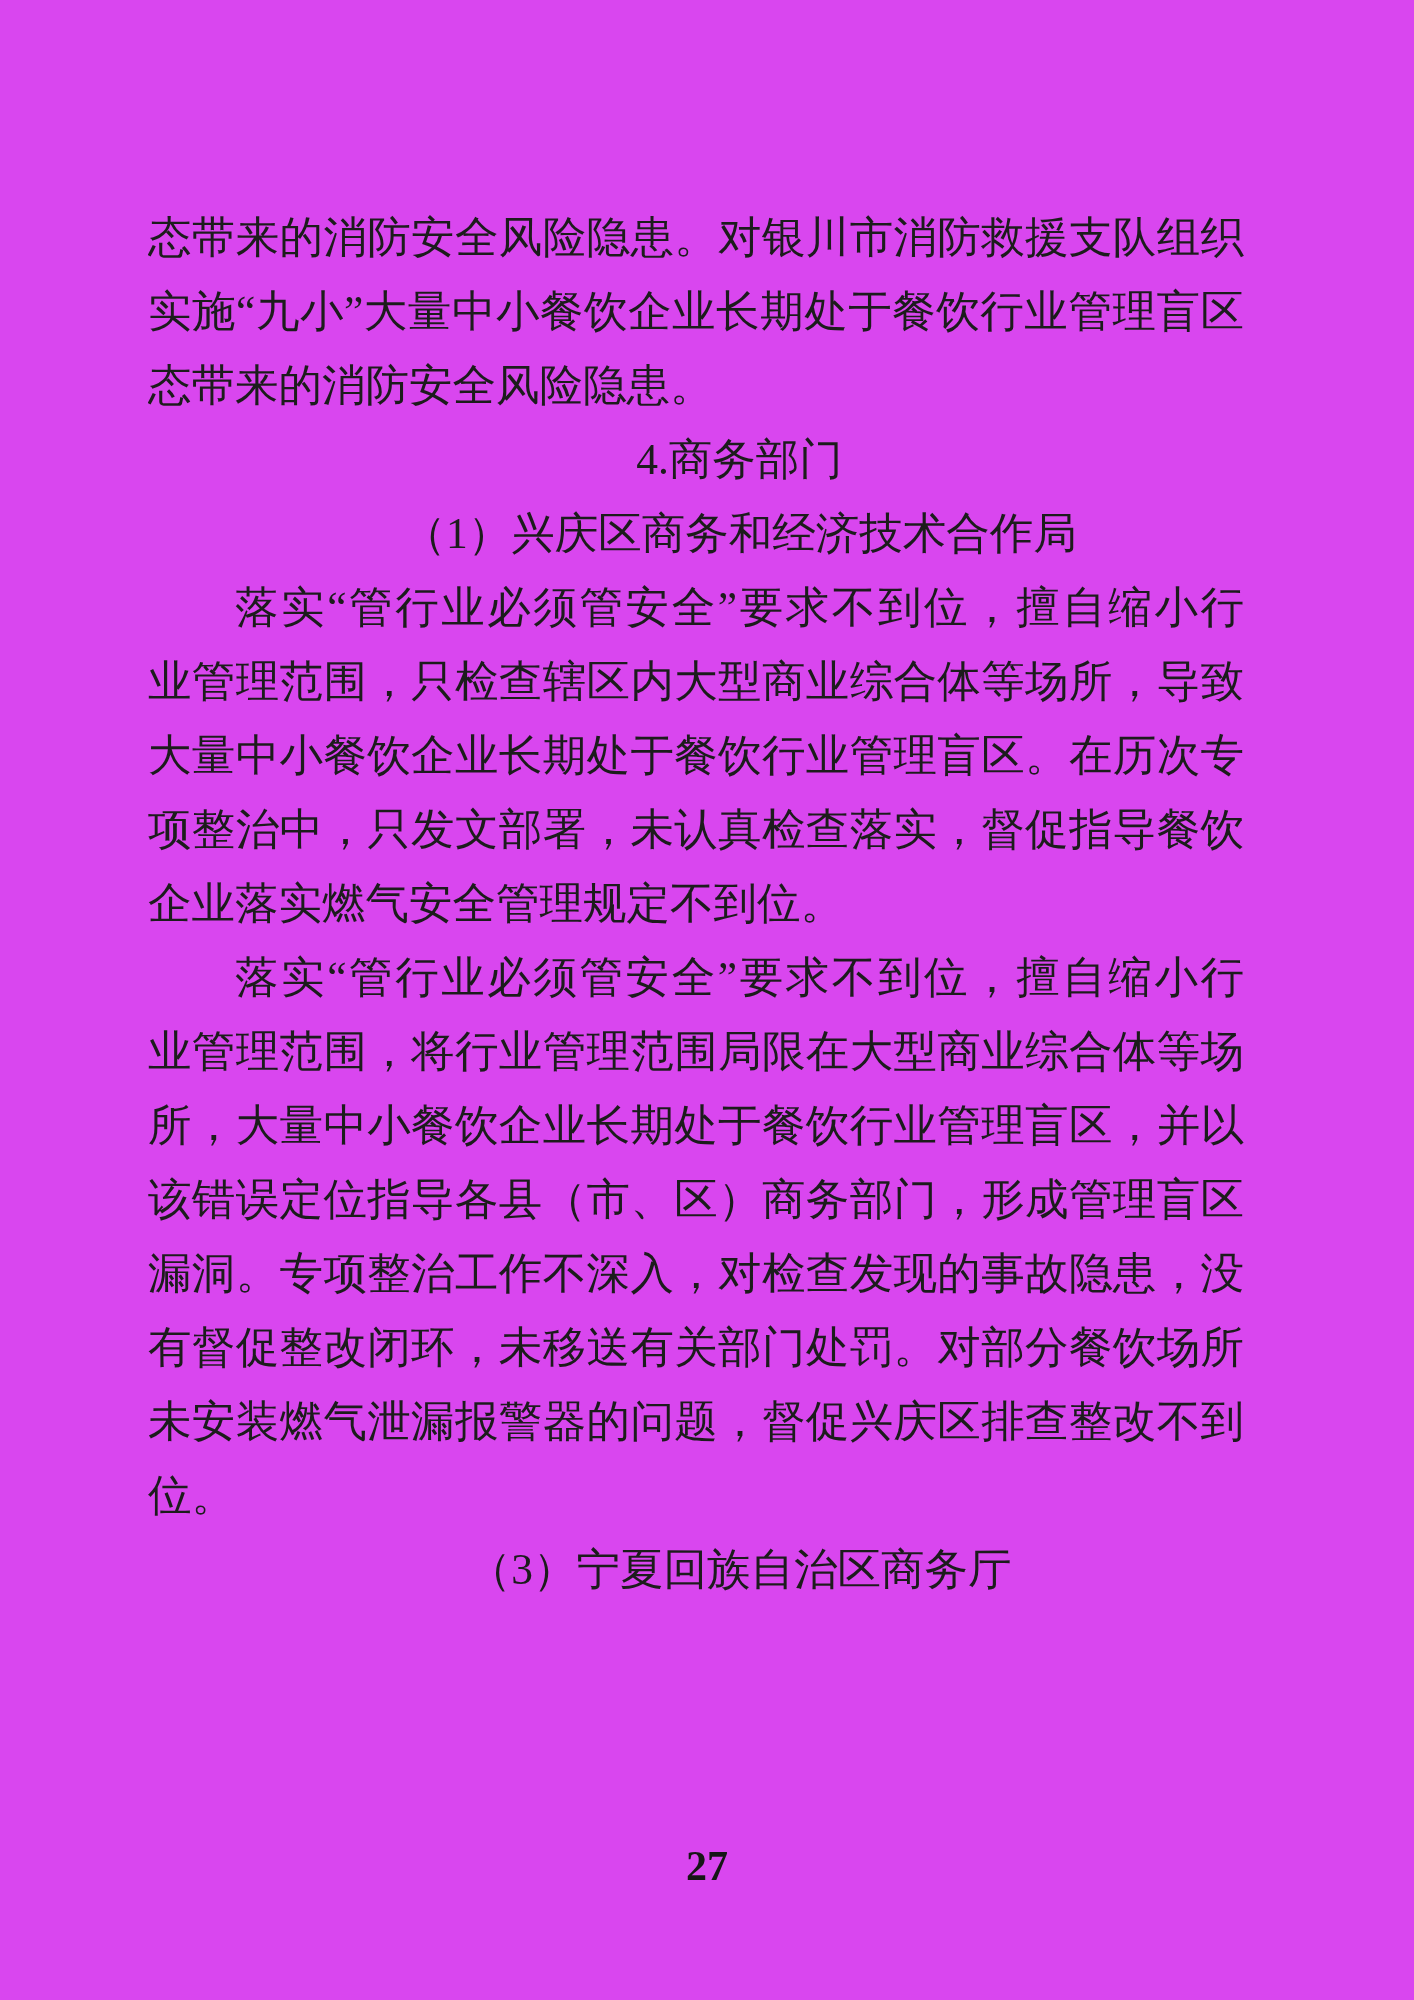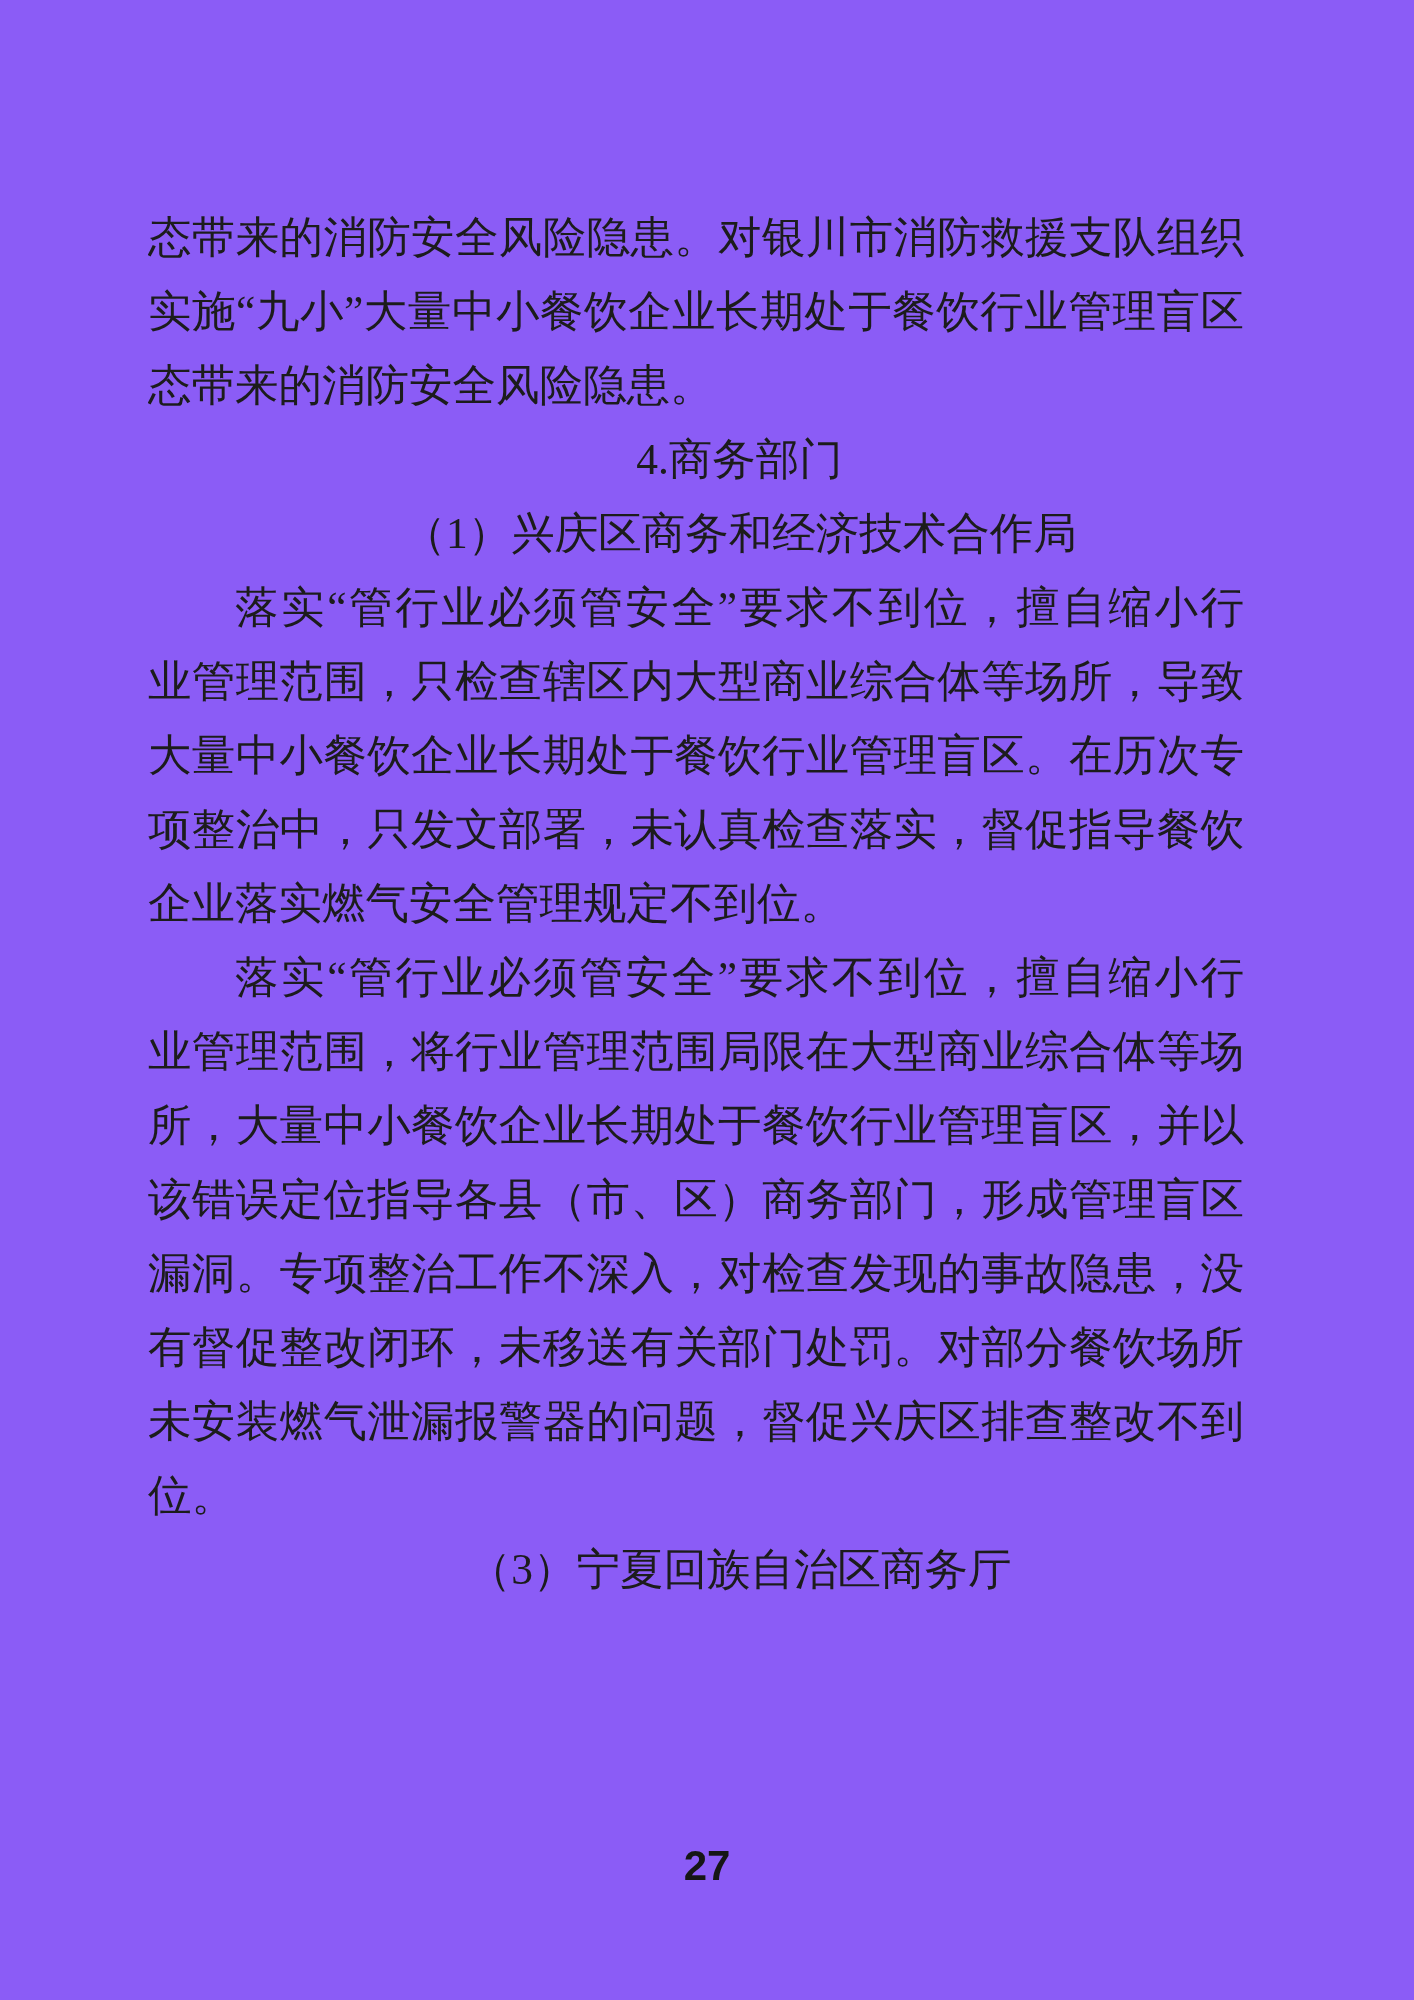--- a/index.html
+++ b/index.html
@@ -4,21 +4,21 @@
 <style>
   html, body {
     margin: 0;
     padding: 0;
     background: #ffffff;
   }
   .page {
     position: relative;
     width: 1414px;
     height: 2000px;
-    background: #8b5cf6;
+    background: #d946ef;
     overflow: hidden;
     font-family: "Liberation Serif", "DejaVu Serif", serif;
   }
   .doc-body {
     position: absolute;
     left: 148px;
     top: 200px;
     width: 1096px;
     font-size: 43.5px;
     color: #1c1c1c;
@@ -44,21 +44,21 @@
   }
   .page-number {
     position: absolute;
     left: 0;
     right: 0;
     top: 1842px;
     text-align: center;
     font-size: 42px;
     font-weight: bold;
     color: #161616;
-    font-family: Liberation Sans, sans-serif;
+    font-family: Liberation Serif, serif;
   }
 </style>
 </head>
 <body>
 
 <div class="page">
   <div class="doc-body">
       <div class="para">
         <div class="line full">态带来的消防安全风险隐患。对银川市消防救援支队组织</div>
         <div class="line full">实施“九小”大量中小餐饮企业长期处于餐饮行业管理盲区</div>

